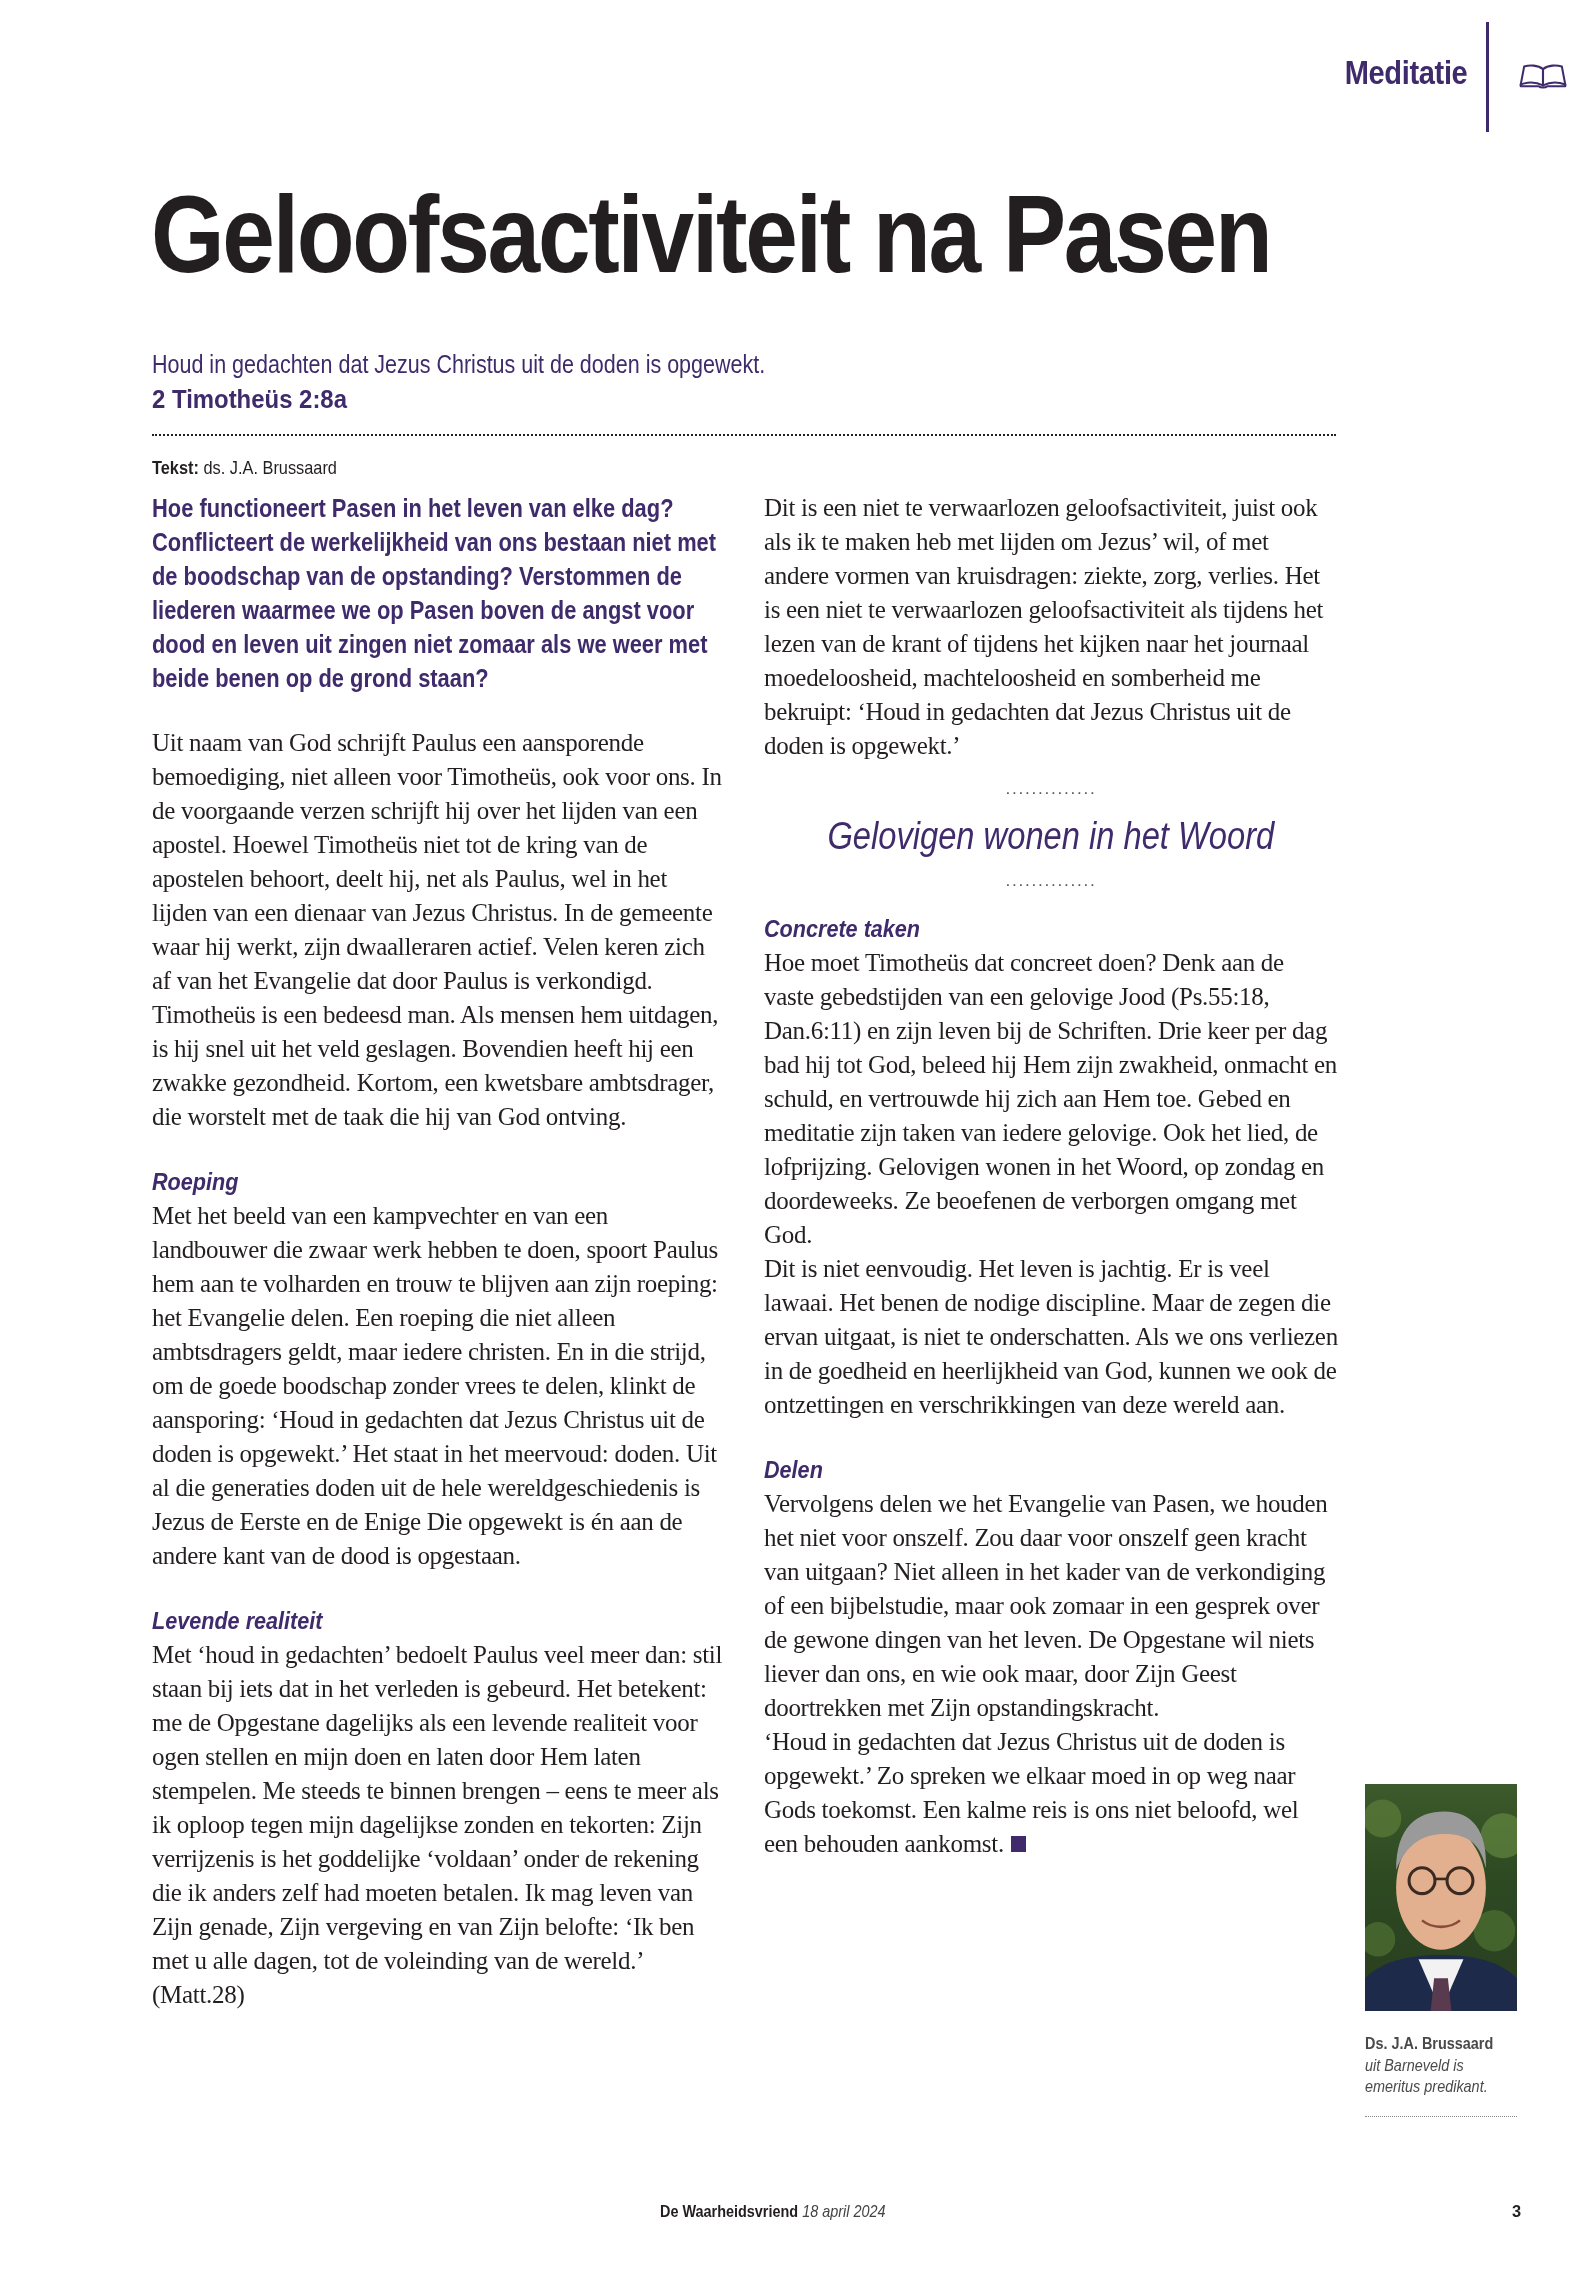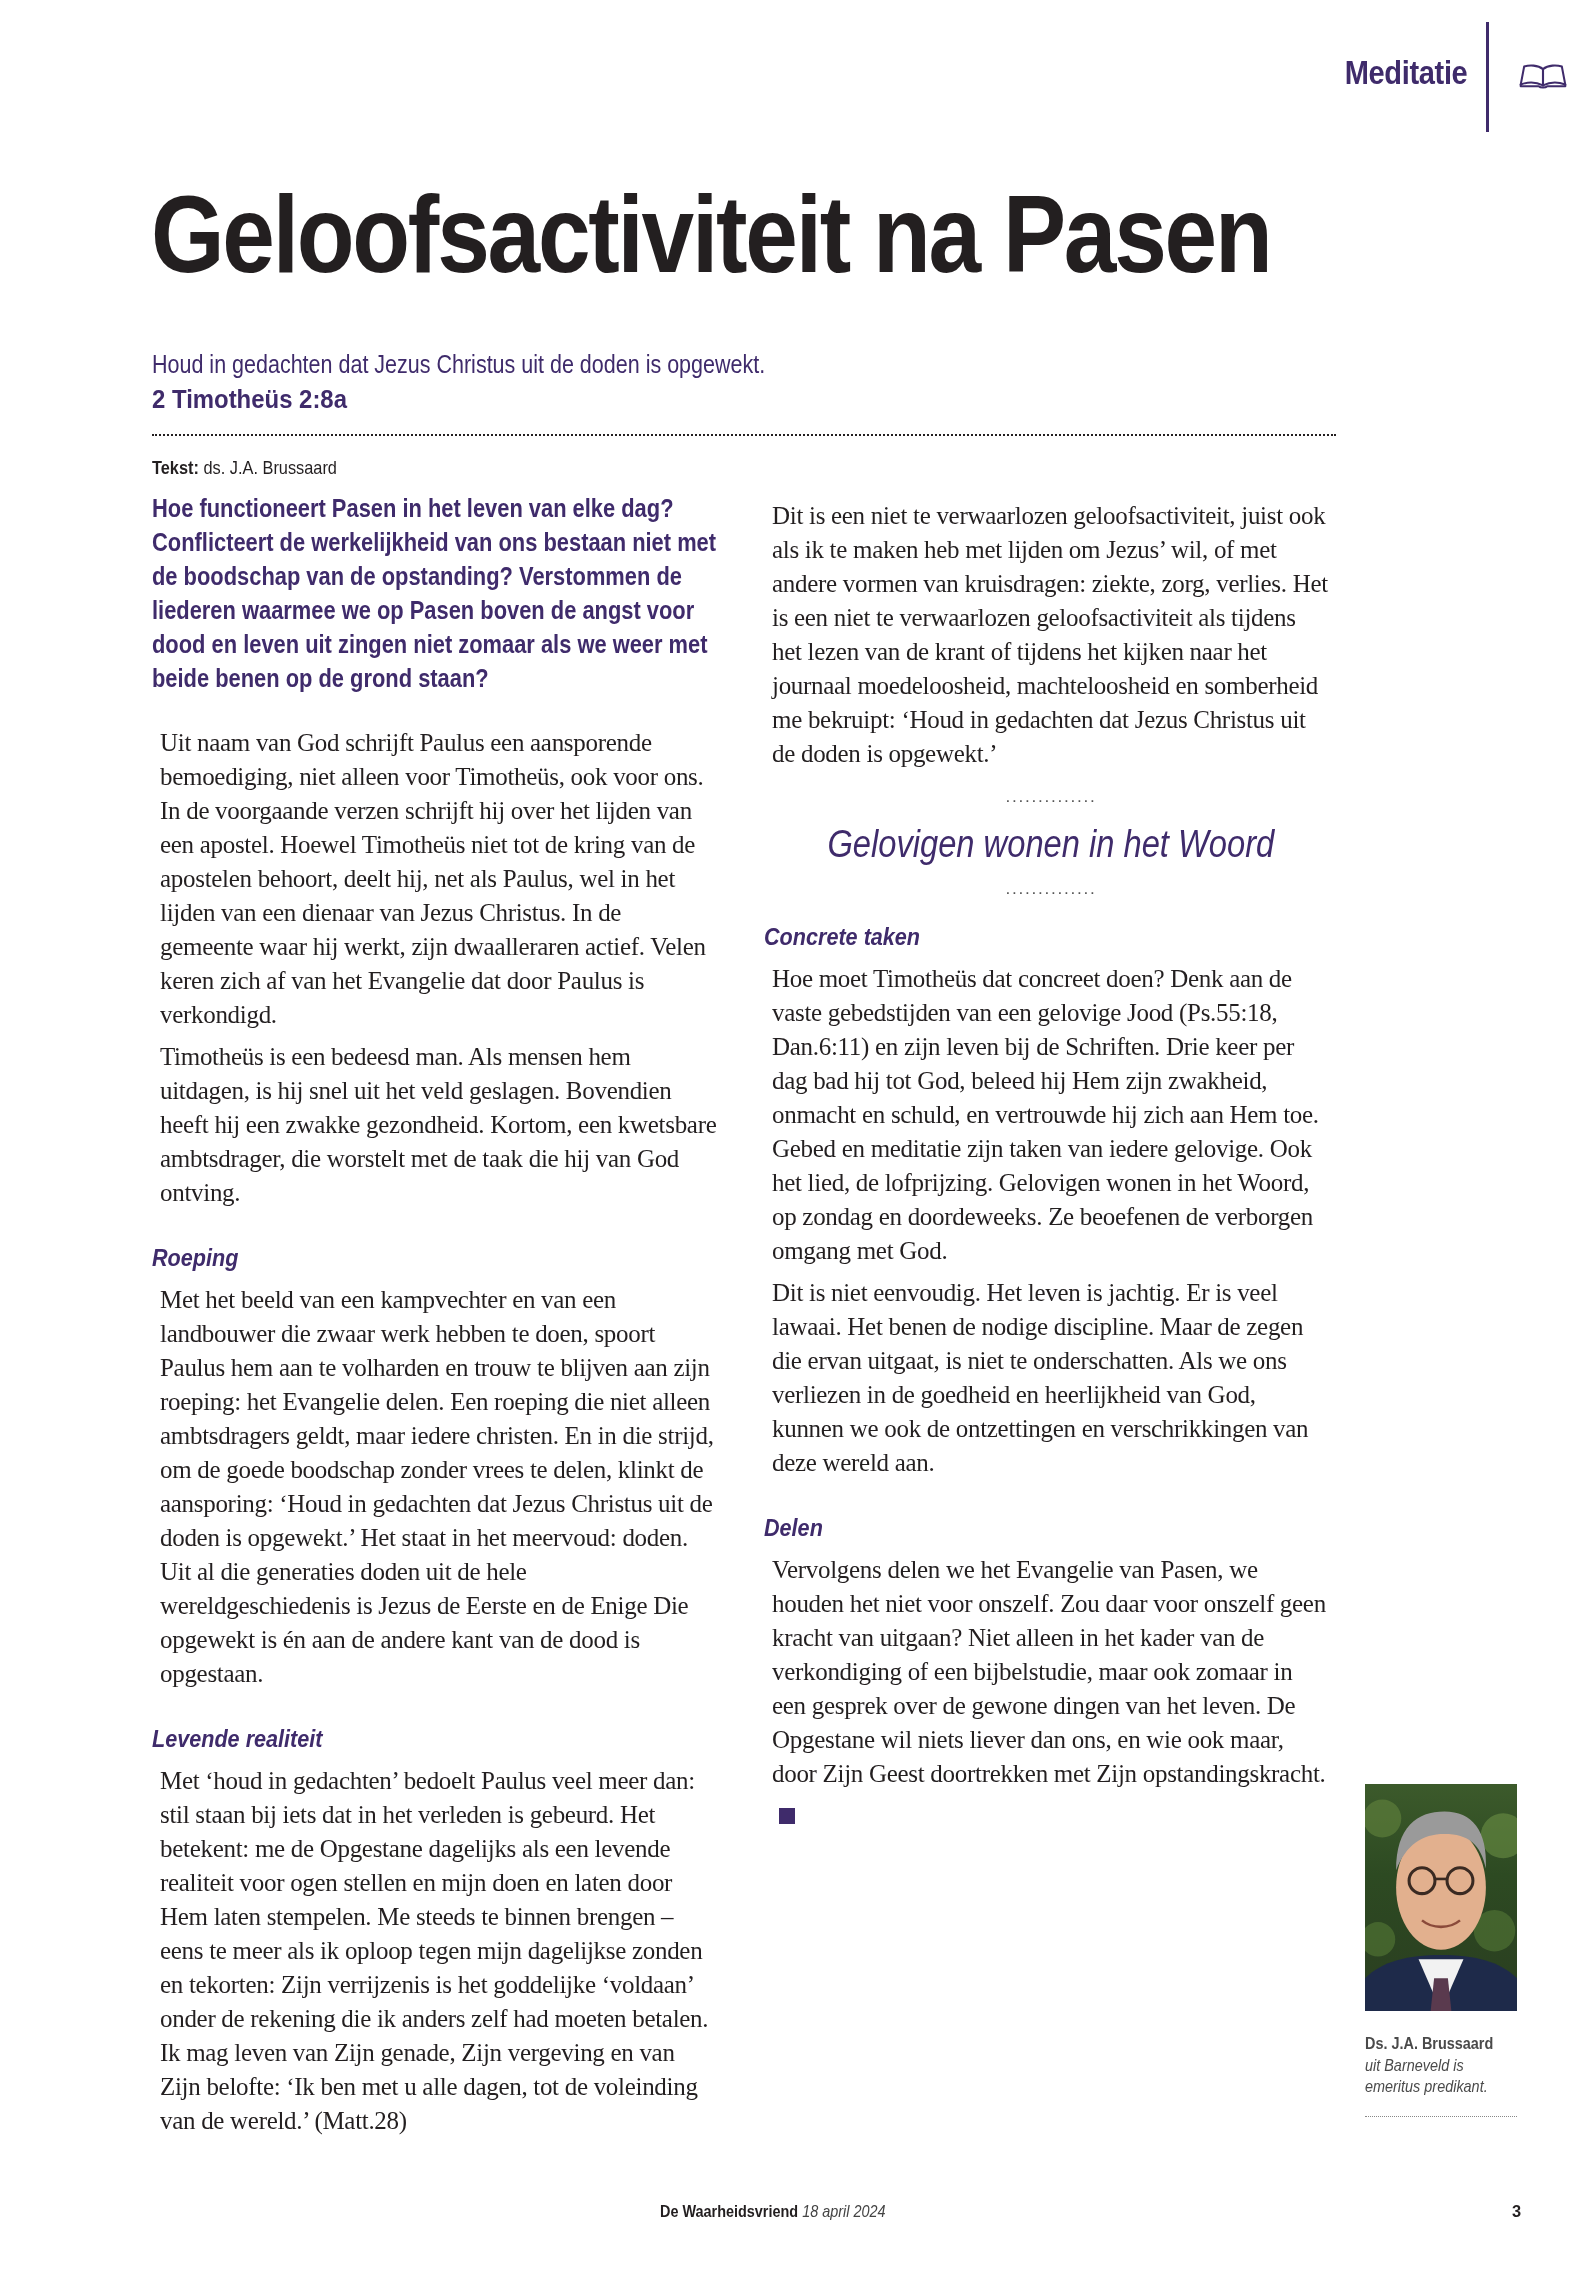--- a/index.html
+++ b/index.html
@@ -48,21 +48,21 @@
   .col-left { left: 152px; }
   .col-right { left: 764px; }
 
   .lead {
     font-family: "Liberation Sans", sans-serif; font-weight: bold; color: #3f2b6b;
     font-size: 25px; line-height: 34px; margin: 0 0 31px 0;
     width: 656px; transform: scaleX(0.875); transform-origin: left top;
   }
   .body {
     font-family: "Liberation Serif", serif; font-size: 25px; line-height: 34px;
-    color: #231f20; margin: 8px; letter-spacing: -0.3px;
+    color: #231f20; margin: 0; letter-spacing: -0.3px;
   }
   .subhead {
     font-family: "Liberation Sans", sans-serif; font-style: italic; font-weight: bold;
     color: #3f2b6b; font-size: 24px; line-height: 34px; margin: 31px 0 0 0;
     transform: scaleX(0.9); transform-origin: left top;
   }
   .subhead.first { margin-top: 22.4px; }
 
   .pull-wrap { text-align: center; margin: 17.3px 0 15.5px 0; }
   .pull-dots { font-family: "Liberation Sans", sans-serif; color: #555; font-size: 17.3px; letter-spacing: 1.7px; line-height: 17.3px; }
@@ -139,21 +139,21 @@
     <div class="pull-quote">Gelovigen wonen in het Woord</div>
     <div class="pull-dots">..............</div>
   </div>
 
   <div class="subhead first">Concrete taken</div>
   <p class="body">Hoe moet Timotheüs dat concreet doen? Denk aan de vaste gebedstijden van een gelovige Jood (Ps.55:18, Dan.6:11) en zijn leven bij de Schriften. Drie keer per dag bad hij tot God, beleed hij Hem zijn zwakheid, onmacht en schuld, en vertrouwde hij zich aan Hem toe. Gebed en meditatie zijn taken van iedere gelovige. Ook het lied, de lofprijzing. Gelovigen wonen in het Woord, op zondag en doordeweeks. Ze beoefenen de verborgen omgang met God.</p>
   <p class="body">Dit is niet eenvoudig. Het leven is jachtig. Er is veel lawaai. Het benen de nodige discipline. Maar de zegen die ervan uitgaat, is niet te onderschatten. Als we ons verliezen in de goedheid en heerlijkheid van God, kunnen we ook de ontzettingen en verschrikkingen van deze wereld aan.</p>
 
   <div class="subhead">Delen</div>
   <p class="body">Vervolgens delen we het Evangelie van Pasen, we houden het niet voor onszelf. Zou daar voor onszelf geen kracht van uitgaan? Niet alleen in het kader van de verkondiging of een bijbelstudie, maar ook zomaar in een gesprek over de gewone dingen van het leven. De Opgestane wil niets liever dan ons, en wie ook maar, door Zijn Geest doortrekken met Zijn opstandingskracht.</p>
-  <p class="body"><span class="end-mark"></span></p>
+  <p class="body"><span>‘Houd in gedachten dat Jezus Christus uit de doden is opgewekt.’ Zo spreken we elkaar moed in op weg naar Gods toekomst. Een kalme reis is ons niet beloofd, wel een behouden aankomst.</span><span class="end-mark"></span></p>
 </div>
 
 <div class="photo">
   <svg width="152" height="227" viewBox="0 0 176 263">
     <circle cx="20" cy="40" r="22" fill="#5d7d3a" opacity="0.7"></circle>
     <circle cx="160" cy="60" r="26" fill="#6b8f44" opacity="0.6"></circle>
     <circle cx="150" cy="170" r="24" fill="#4f7033" opacity="0.7"></circle>
     <circle cx="15" cy="180" r="20" fill="#557a35" opacity="0.6"></circle>
     <path d="M0 263 L0 225 C20 205 50 198 88 198 C126 198 156 205 176 225 L176 263 Z" fill="#1e2a4a"></path>
     <path d="M62 203 L88 263 L114 203 Z" fill="#f2f2f2"></path>

